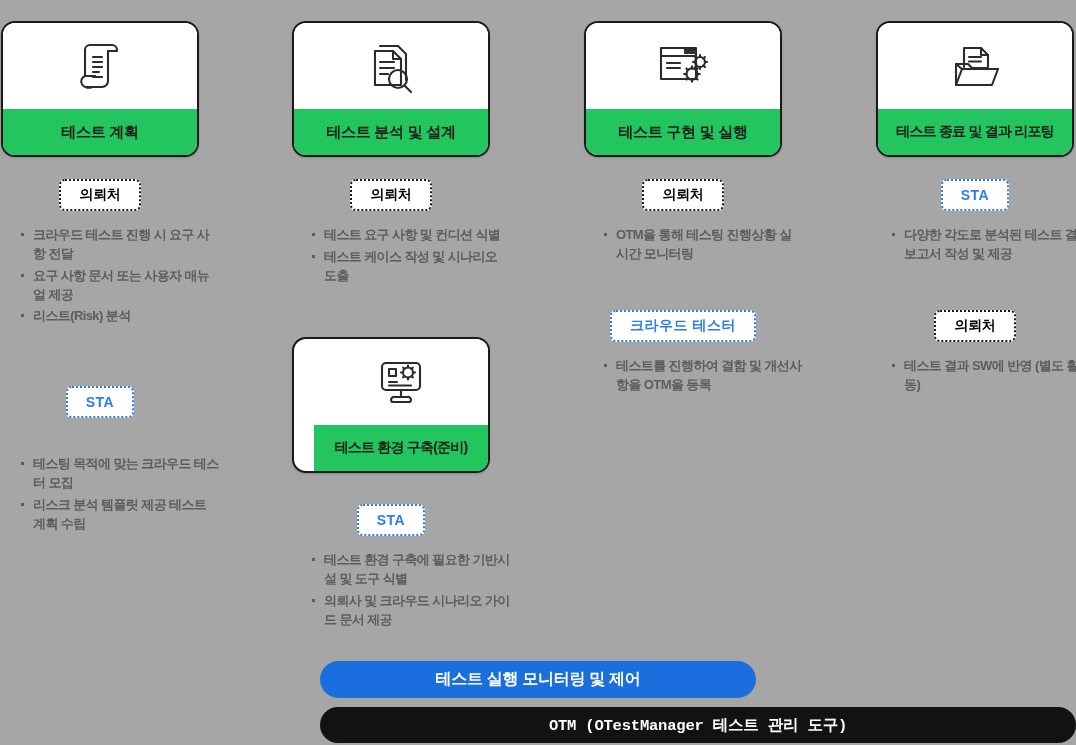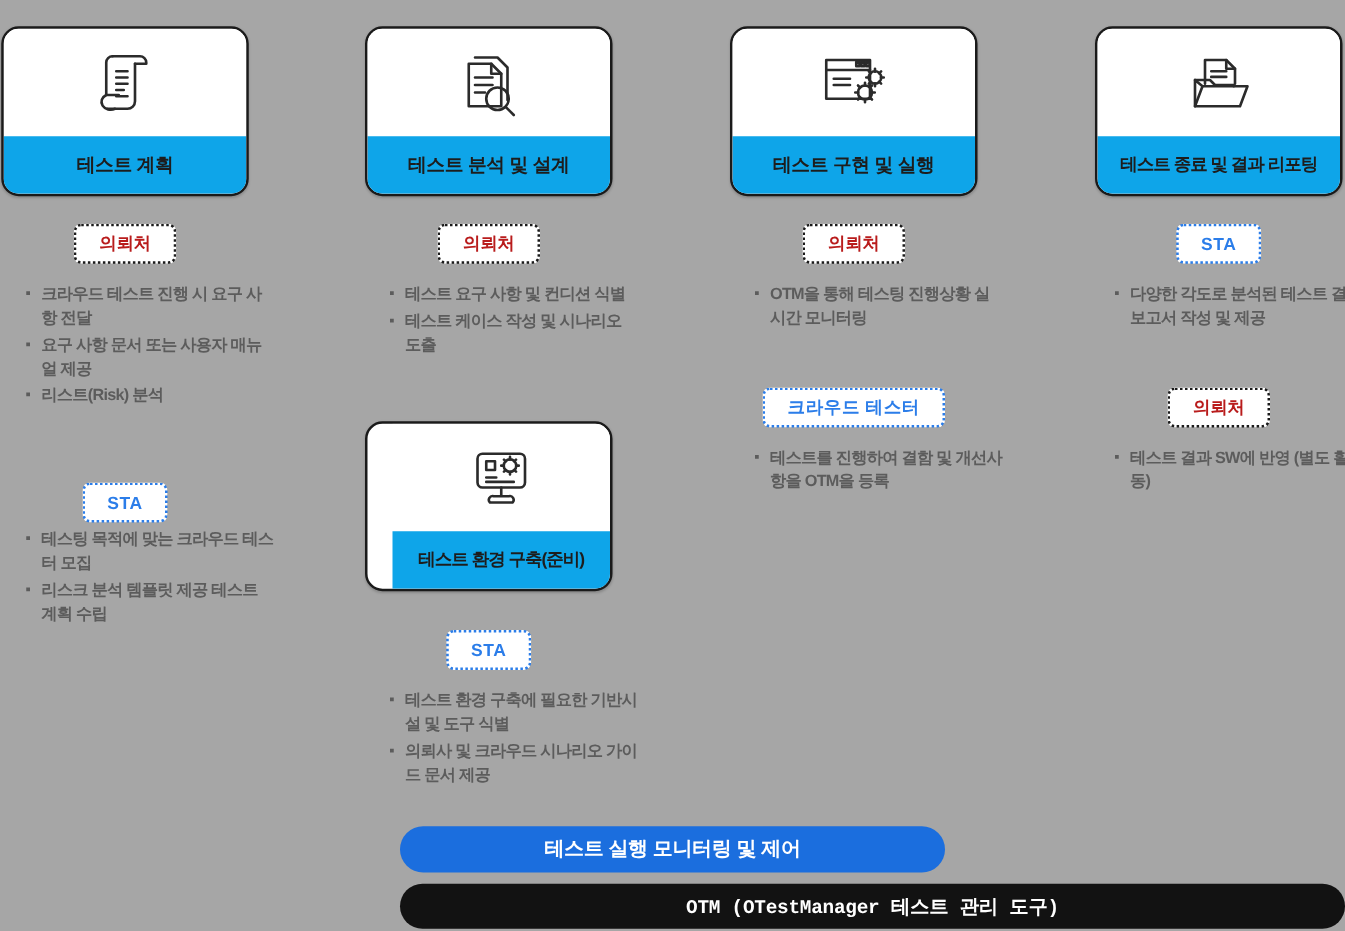--- a/index.html
+++ b/index.html
@@ -45,21 +45,21 @@
     box-shadow: 0 1px 2px rgba(0,0,0,0.18);
   }
   .card-icon {
     height: 86px;
     display: flex;
     align-items: center;
     justify-content: center;
     background: #ffffff;
   }
   .card-label {
-    background: #0ea5e9;
+    background: #22c55e;
     height: 46px;
     display: flex;
     align-items: center;
     justify-content: center;
     font-size: 15px;
     font-weight: 700;
     color: #1d1d1d;
     letter-spacing: -0.3px;
     white-space: nowrap;
   }
@@ -75,21 +75,21 @@
     padding: 0 18px;
     background: #ffffff;
     border-radius: 6px;
     font-size: 14px;
     font-weight: 700;
     letter-spacing: -0.3px;
     white-space: nowrap;
   }
   .badge.client {
     border: 2px dotted #1a1a1a;
-    color: #b91c1c;
+    color: #000000;
   }
   .badge.sta {
     border: 2px dotted #2b7de9;
     color: #2b7de9;
     letter-spacing: 0.5px;
   }
   .badge-row {
     display: flex;
     justify-content: center;
     width: 198px;
@@ -184,21 +184,21 @@
     <ul class="bullets" style="position:absolute;left:18px;top:226px;">
       <li>크라우드 테스트 진행 시 요구 사항 전달</li>
       <li>요구 사항 문서 또는 사용자 매뉴얼 제공</li>
       <li>리스트(Risk) 분석</li>
     </ul>
 
     <div class="badge-row" style="position:absolute;left:0;top:386px;">
       <span class="badge sta">STA</span>
     </div>
 
-    <ul class="bullets" style="position:absolute;left:18px;top:422px;">
+    <ul class="bullets" style="position:absolute;left:18px;top:455px;">
       <li>테스팅 목적에 맞는 크라우드 테스터 모집</li>
       <li>리스크 분석 템플릿 제공 테스트 계획 수립</li>
     </ul>
   </div>
 
   <div class="col col-2">
 
     <div class="card" style="position:absolute;left:0;top:21px;">
       <div class="card-icon">
         <svg width="56" height="58" viewBox="0 0 56 58" fill="none" stroke="#2b2b2b" stroke-width="2.1" stroke-linecap="round" stroke-linejoin="round">

